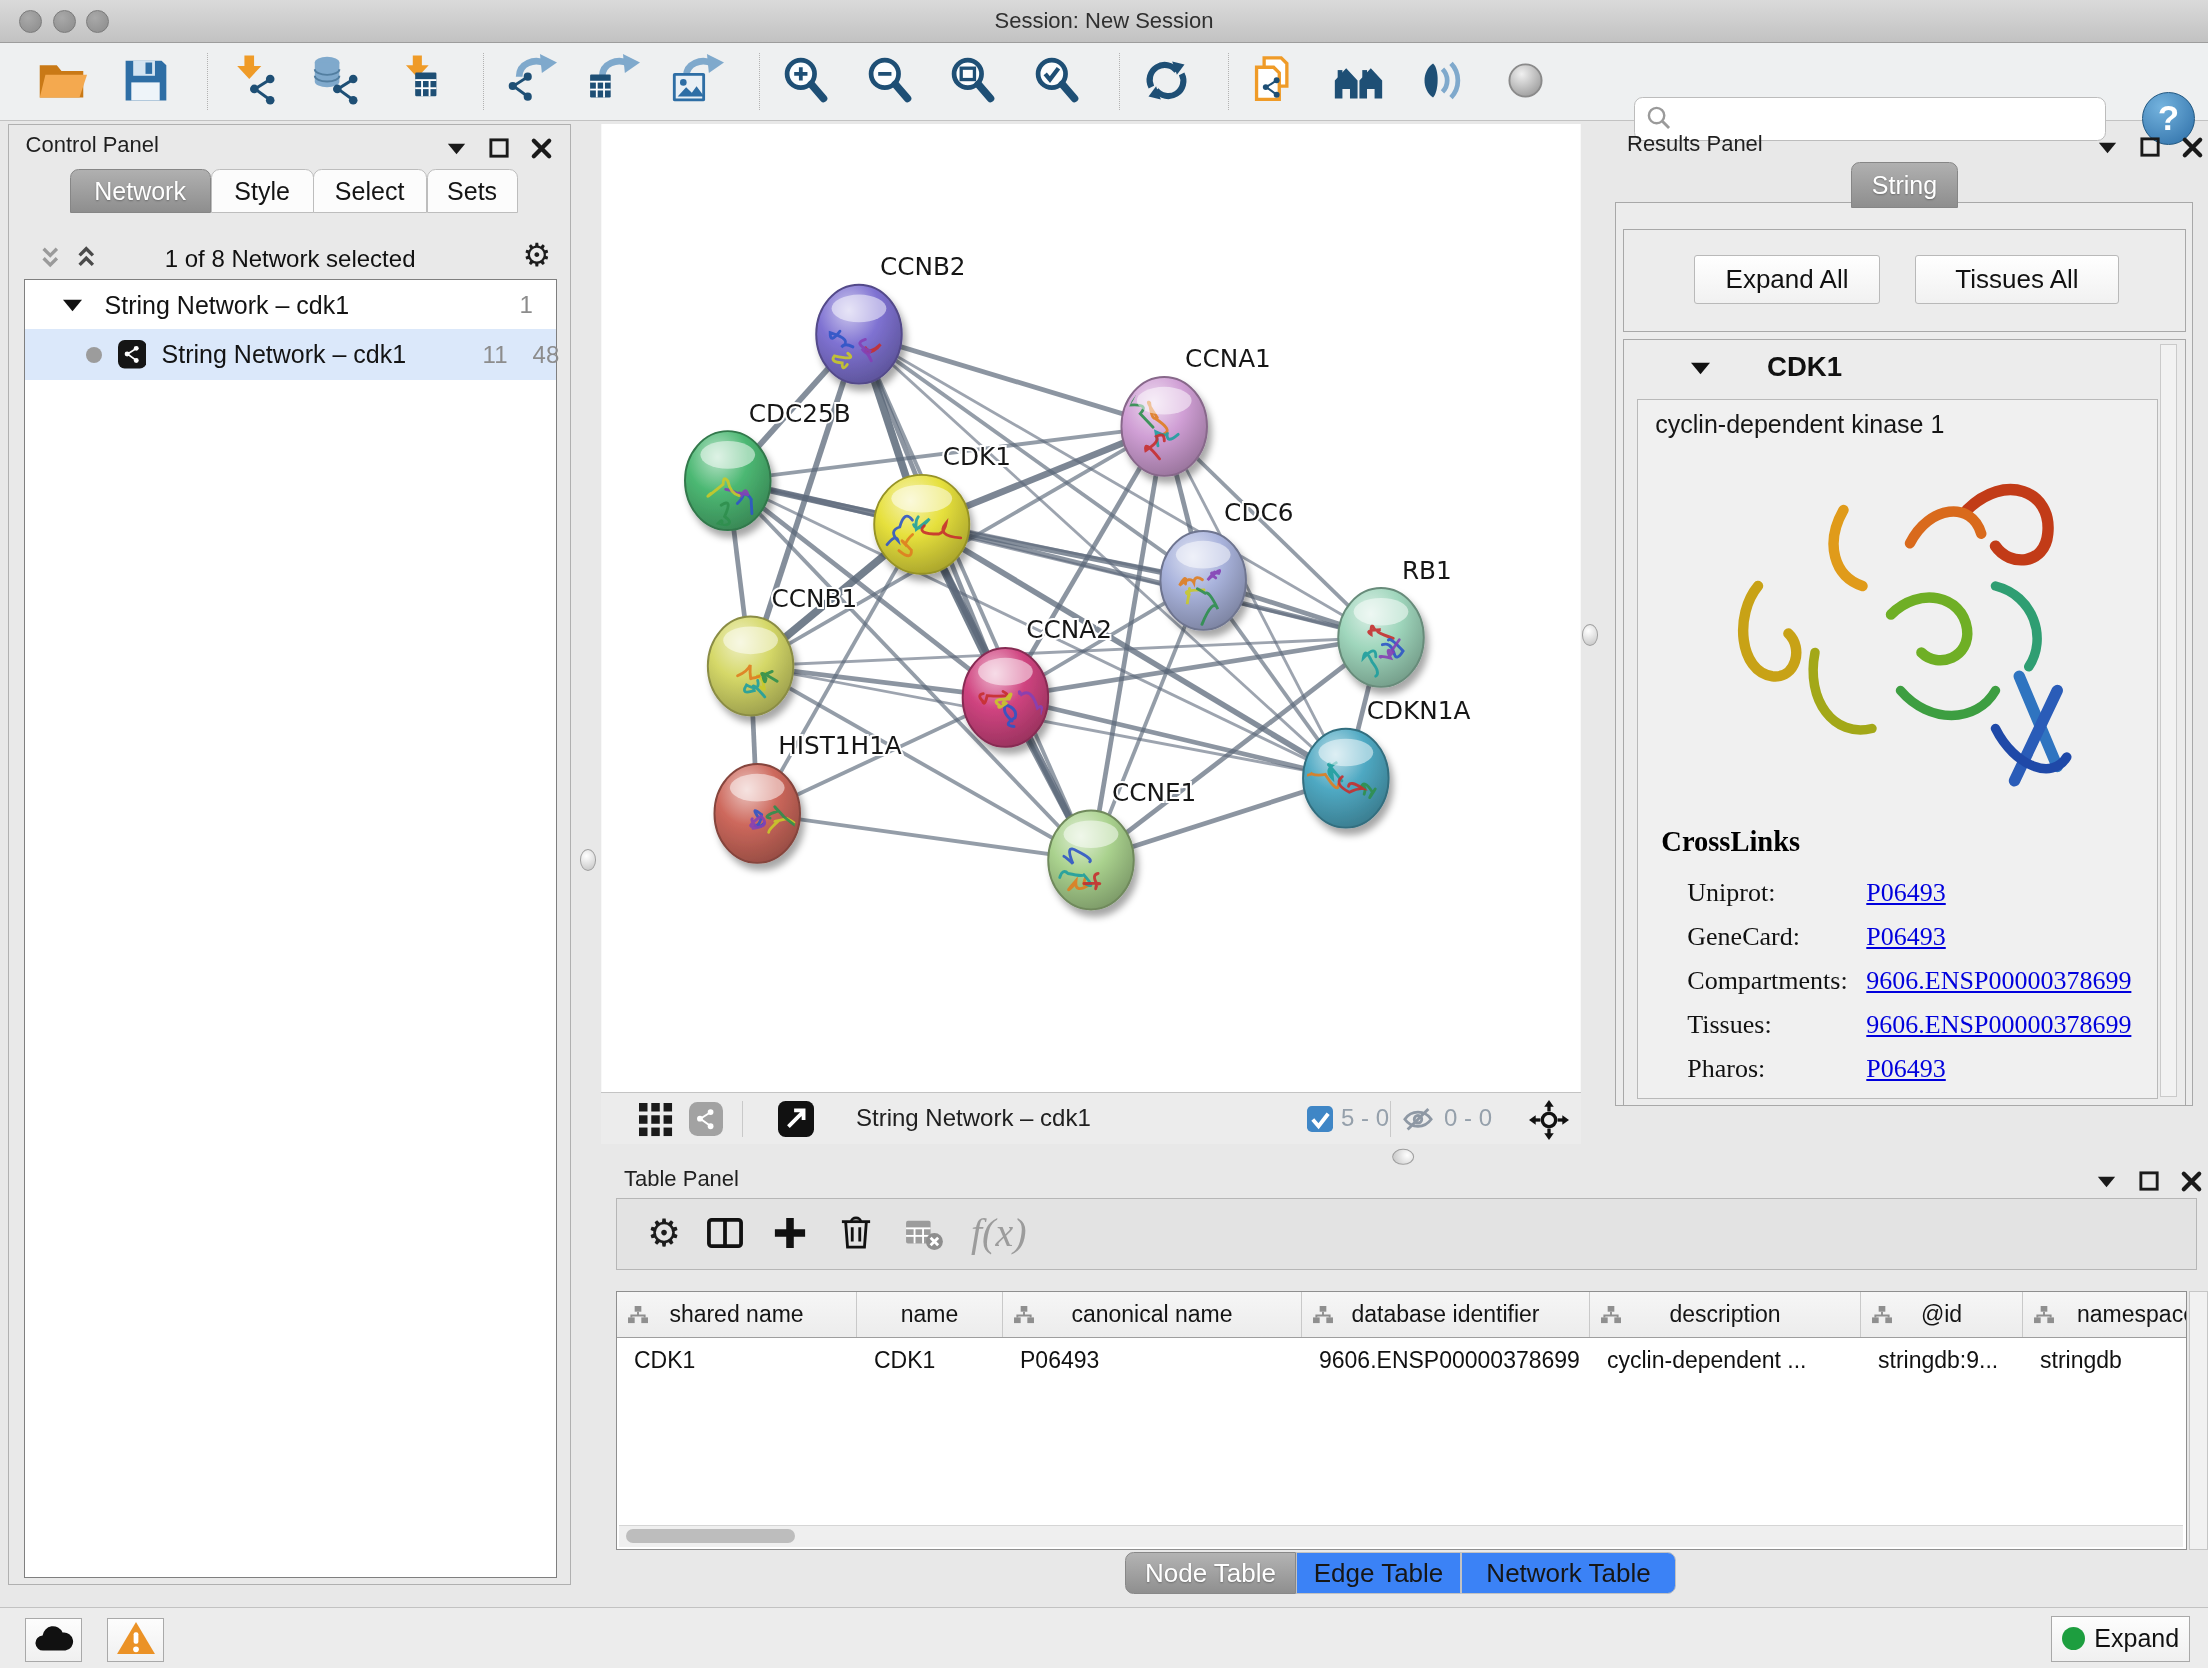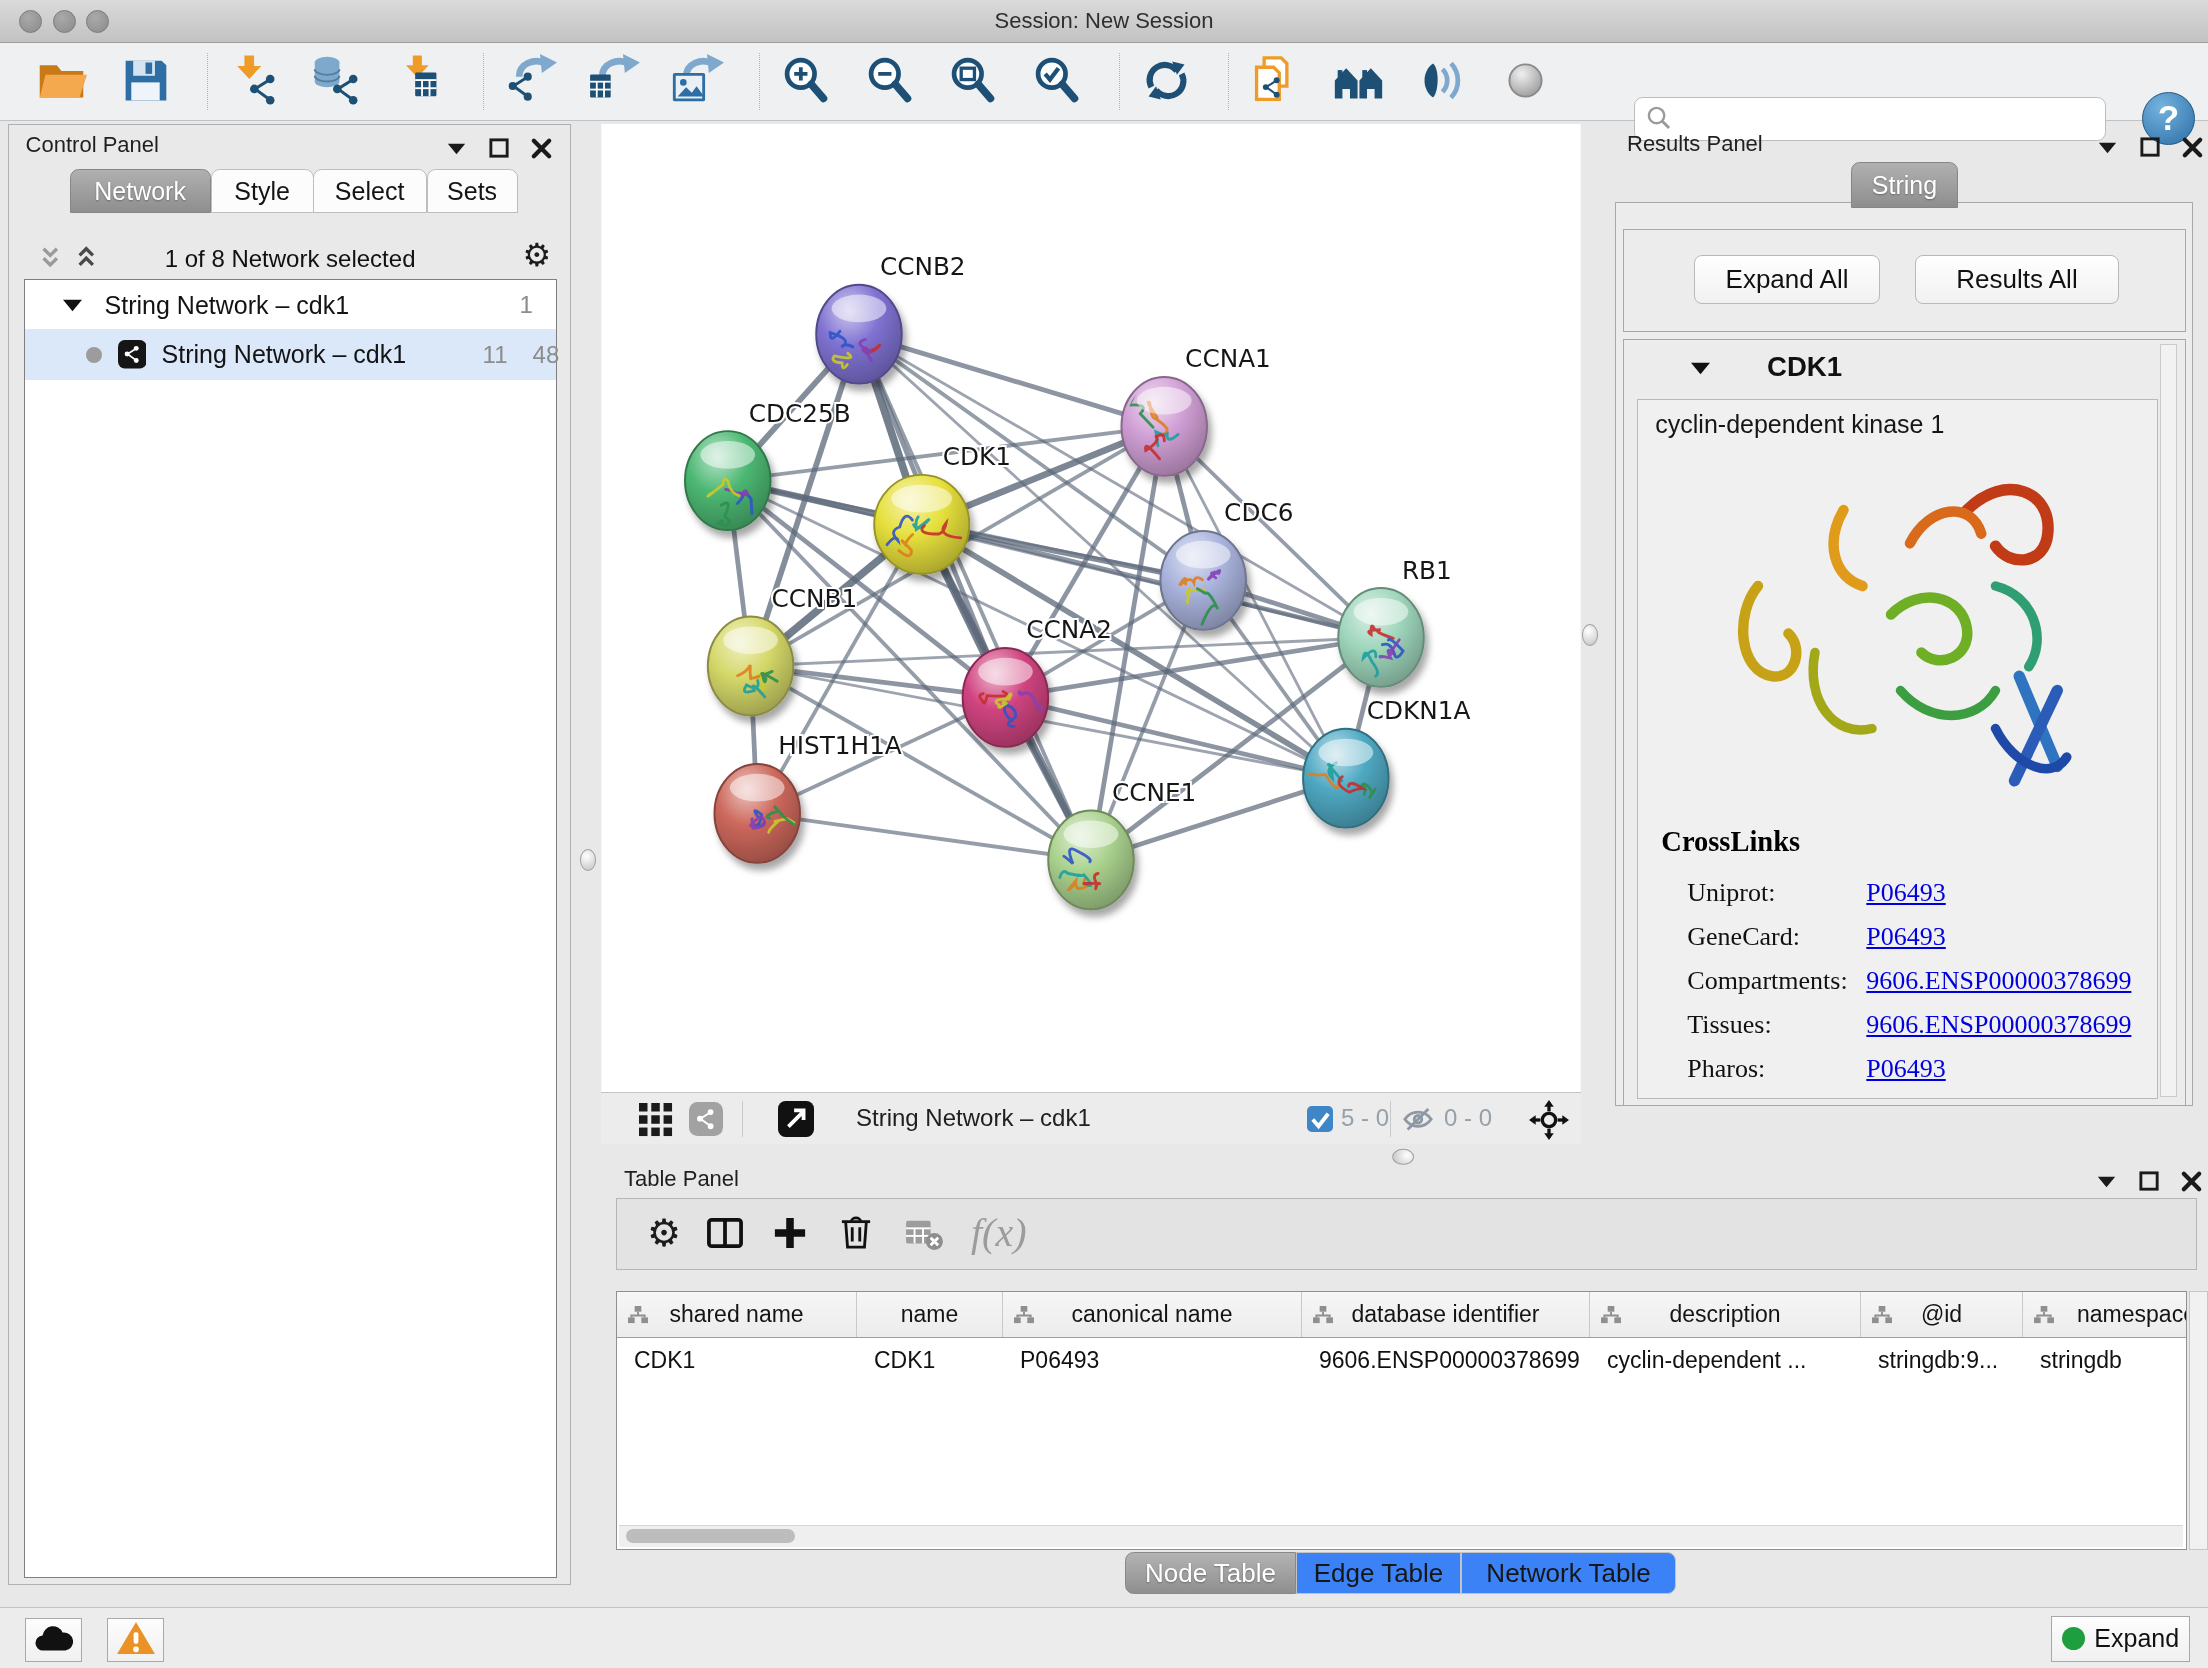--- a/index.html
+++ b/index.html
@@ -44,21 +44,21 @@
   
   .netsvg{position:absolute;left:601px;top:124px;}
   .nettb{position:absolute;left:601px;top:1092px;width:980px;height:52px;background:#ececec;border-top:1px solid #c4c4c4;box-sizing:border-box;}
   .nettb .vsep{position:absolute;top:7.6px;width:0;height:36px;border-left:1px solid #c9c9c9;}
   .netname{font-size:24px;color:#202020;}
   .cnt{font-size:24px;color:#95a0ab;}
 
   
   .rp{position:absolute;left:1600px;top:124px;width:609px;height:1037px;}
   .rbtn{display:flex;align-items:center;justify-content:center;font-size:26px;color:#111;
-    background:linear-gradient(#ffffff,#f1f1f1);border:1px solid #b9b9b9;border-radius:8px;box-sizing:border-box;}
+    background:linear-gradient(#ffffff,#f1f1f1);border:1px solid #b9b9b9;border-radius:3px;box-sizing:border-box;}
   .serif{font-family:"Liberation Serif",serif;}
   .xlink{color:#0000dd;text-decoration:underline;font-family:"Liberation Serif",serif;font-size:26px;}
   .xlabel{font-family:"Liberation Serif",serif;font-size:26px;color:#111;}
 
   
   .tp{position:absolute;left:599px;top:1158px;width:1609px;height:447px;}
   .tptb{position:absolute;left:17px;top:40px;width:1581px;height:72px;background:#e3e3e3;border:1px solid #b6b6b6;box-sizing:border-box;}
   .tblbox{position:absolute;left:17px;top:133px;width:1571px;height:259px;background:#fff;border:1.9px solid #8f8f8f;box-sizing:border-box;overflow:hidden;}
   .thead{display:flex;height:46px;background:linear-gradient(#f6f6f6,#ececec);border-bottom:1.9px solid #9e9e9e;box-sizing:border-box;}
   .th{position:relative;height:100%;border-right:1px solid #c9c9c9;box-sizing:border-box;display:flex;align-items:center;justify-content:center;flex:none;font-size:23px;color:#141414;}
@@ -714,21 +714,21 @@
           </svg></span>
       <span><svg width="23" height="23" viewBox="0 0 24 24">
             <path d="M4 4 L20 20 M20 4 L4 20" stroke="#1a1a1a" stroke-width="4.5" stroke-linecap="round"></path>
           </svg></span>
     </div>
     <div class="panelbox abs" style="left:15px;top:78px;width:578px;height:904px;"></div>
     <div class="tab sel abs" style="left:251px;top:38px;width:105px;height:44px;display:flex;align-items:center;justify-content:center;font-size:25px;border-radius:8.6px 8.6px 0 0;border:1px solid #868686;background:linear-gradient(#b0b0b0,#8e8e8e);color:#fff;text-shadow:0 1px 1.9px rgba(0,0,0,.3);">String</div>
 
     <div class="panelbox abs" style="left:23px;top:105px;width:563px;height:103px;">
       <div class="rbtn abs" style="left:70px;top:25px;width:186px;height:49px;">Expand All</div>
-      <div class="rbtn abs" style="left:291px;top:25px;width:204px;height:49px;">Results All</div>
+      <div class="rbtn abs" style="left:291px;top:25px;width:204px;height:49px;">Tissues All</div>
     </div>
 
     <div class="panelbox abs" style="left:23px;top:215px;width:563px;height:767px;">
       <div class="abs" style="left:0;top:0;width:100%;height:55px;">
         <span class="abs" style="left:65px;top:19px;"><svg width="23" height="19" viewBox="0 0 24 20">
               <path d="M2 4 h20 l-10 12z" fill="#111"></path>
             </svg></span>
         <span class="abs" style="left:143px;top:11.4px;font-size:27.6px;font-weight:bold;color:#111;">CDK1</span>
       </div>
       <div class="abs" style="left:13.3px;top:59px;width:521px;height:700px;background:#f0f0f0;border:1px solid #b9b9b9;box-sizing:border-box;">

